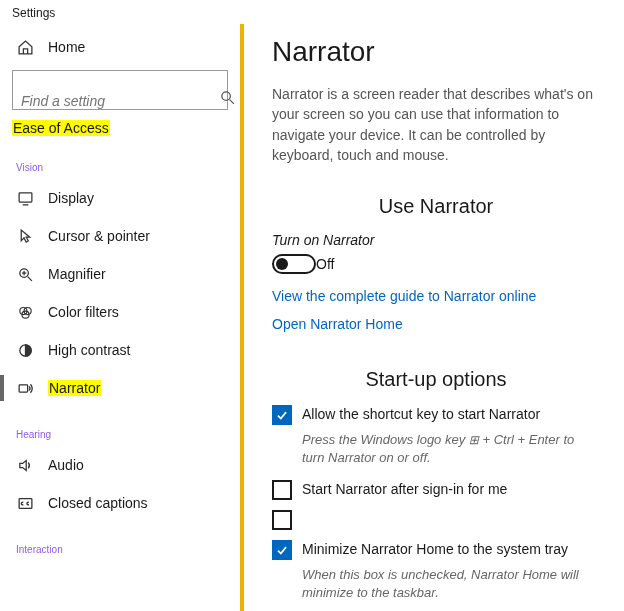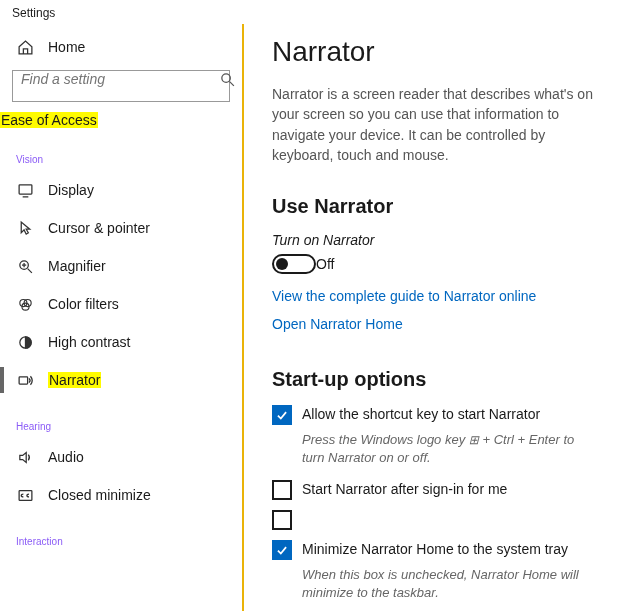--- a/index.html
+++ b/index.html
@@ -14,56 +14,56 @@
   display: flex;
   flex-direction: column;
 }
 .titlebar {
   padding: 6px 12px 4px;
   font-size: 12px;
 }
 .main { display: flex; flex: 1; overflow: hidden; }
 .sidebar {
   width: 244px;
-  border-right: 2px solid #eab308;
+  border-right: 4px solid #eab308;
   padding: 4px 0 0 0;
   overflow: hidden;
 }
 .side-row {
   display: flex; align-items: center;
   height: 38px; padding: 0 16px; gap: 14px;
   cursor: default;
 }
 .side-row .icon { width: 18px; display:flex; align-items:center; justify-content:center; color:#333; }
 .side-row .label { font-size: 14px; }
 .side-row.selected { background: transparent; position: relative; }
 .side-row.selected::before {
   content:""; position:absolute; left:0; top:6px; bottom:6px; width:4px; background:#666;
 }
 .searchbox {
   margin: 4px 12px 10px 12px;
-  display:flex; align-items:flex-start;
-  border: 1px solid #999; height: 32px;
+  display:flex; align-items:flex-end;
+  border: 1px solid #999; height: 40px;
   padding: 0 8px; gap: 16px;
 }
 .searchbox input {
   border:none; outline:none; flex:1; font-size:14px; font-style: italic; color:#666; background:transparent;
 }
 .searchbox .icon { color:#555; }
 .hl { background: #fffb00; display:inline-block; padding:0 1px; }
 .section-head {
   padding: 22px 16px 6px 16px;
   color: #8b5cf6; font-size: 10px;
 }
 .content {
   flex:1; padding: 12px 24px 0 28px; overflow:hidden;
 }
 .page-title { font-size: 28px; font-weight: 400; margin-bottom: 16px; }
 .desc { font-size: 14px; color: #555; line-height: 1.45; margin-bottom: 30px; max-width: 340px;}
-h2.group { font-size: 20px; font-weight: 700; margin: 0 0 14px 0; }
+h2.group { font-size: 20px; font-weight: 400; margin: 0 0 14px 0; text-align: center; }
 .ctrl-label { font-size: 14px; margin-bottom: 6px; font-style: italic; }
 .toggle-row { display:flex; align-items:center; margin-bottom: 14px; }
 .toggle {
   width: 44px; height: 20px; border: 2px solid #1a1a1a; border-radius: 12px;
   position: relative; background:#fff;
 }
 .toggle::after {
   content:""; position:absolute; left:2px; top:2px; width:12px; height:12px; border-radius:50%; background:#1a1a1a;
 }
 .toggle-state { font-size:14px; }
@@ -101,21 +101,21 @@
     <div class="searchbox">
       <input placeholder="Find a setting" style="">
       <span class="icon">
         <svg viewBox="0 0 24 24" fill="none" stroke="currentColor" stroke-width="1.8">
             <circle cx="10" cy="10" r="6"></circle>
             <line x1="15" y1="15" x2="21" y2="21"></line>
           </svg>
       </span>
     </div>
 
-    <div style="padding:0 0 4px;">
+    <div style="padding:0 12px 4px;">
       <span class="hl">Ease of Access</span>
     </div>
 
     <div class="section-head">Vision</div>
 
     <div class="side-row">
       <span class="icon">
           <svg viewBox="0 0 24 24" fill="none" stroke="currentColor" stroke-width="1.8">
             <rect x="3" y="4" width="18" height="13" rx="1"></rect>
             <line x1="8" y1="21" x2="16" y2="21"></line>
@@ -190,21 +190,21 @@
     </div>
 
     <div class="side-row">
       <span class="icon">
           <svg viewBox="0 0 24 24" fill="none" stroke="currentColor" stroke-width="1.8">
             <rect x="3" y="5" width="18" height="14" rx="1"></rect>
             <path d="M9 10 Q6 10 6 12 Q6 14 9 14"></path>
             <path d="M17 10 Q14 10 14 12 Q14 14 17 14"></path>
           </svg>
         </span>
-      <span class="label">Closed minimize</span>
+      <span class="label">Closed captions</span>
     </div>
 
     <div class="section-head">Interaction</div>
   </div>
 
   <div class="content">
     <div class="page-title">Narrator</div>
     <div class="desc">Narrator is a screen reader that describes what's on your screen so you can use that information to navigate your device. It can be controlled by keyboard, touch and mouse.</div>
 
     <h2 class="group">Use Narrator</h2>

